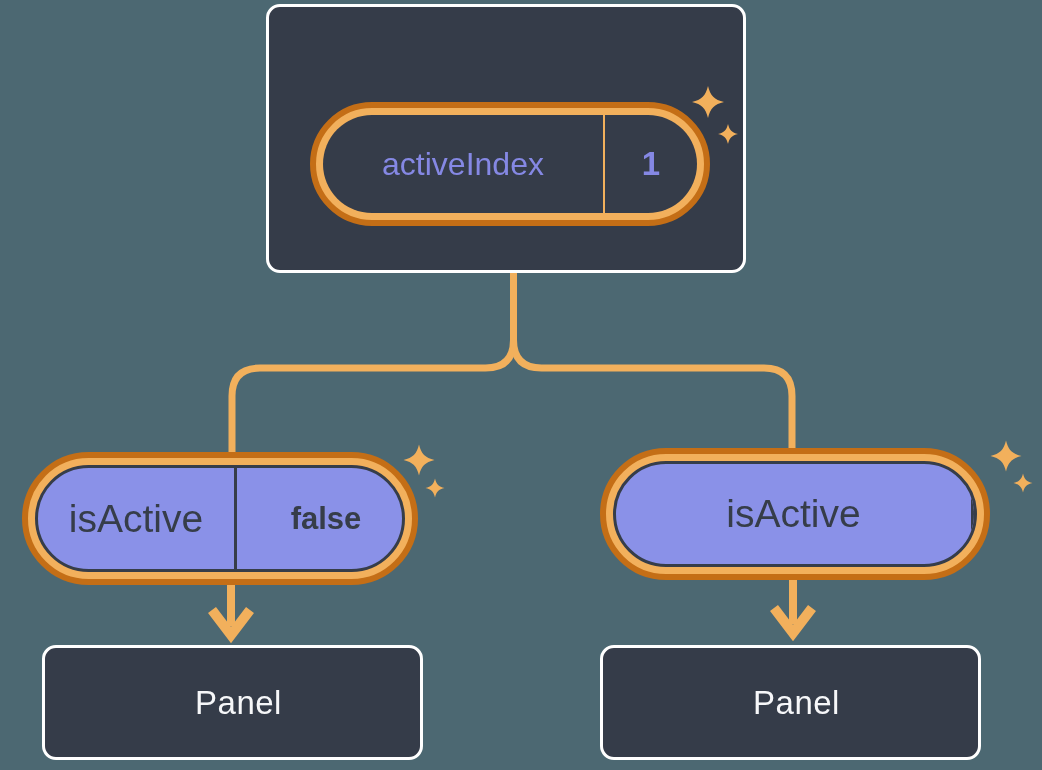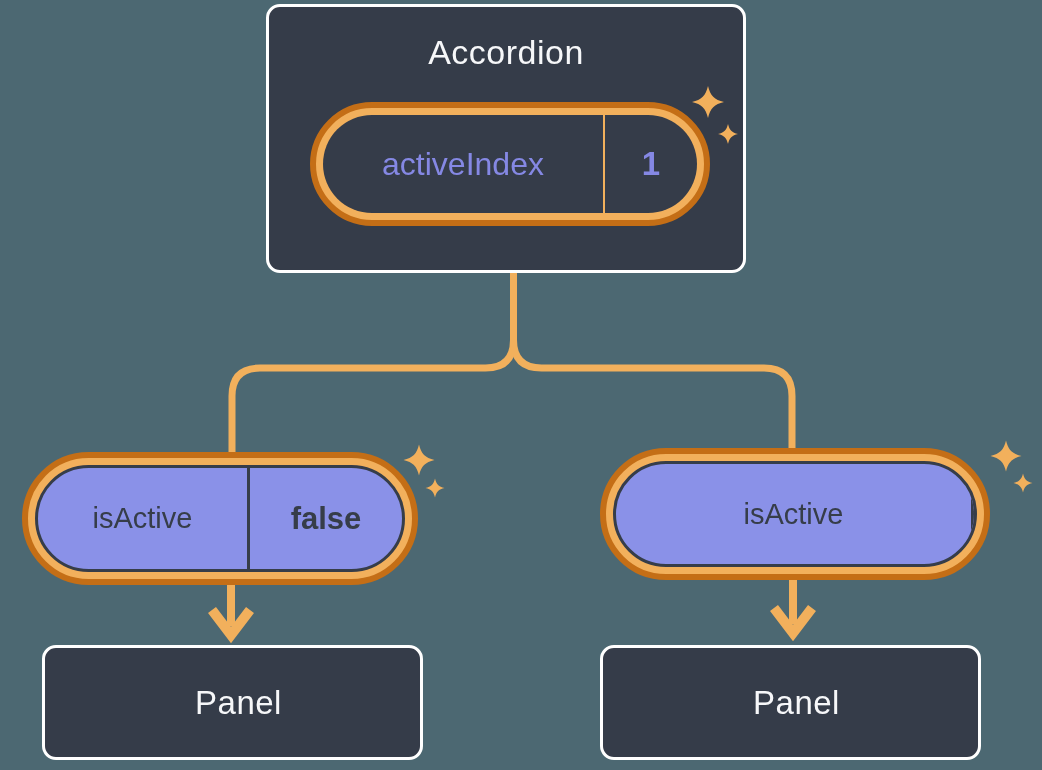--- a/index.html
+++ b/index.html
@@ -48,22 +48,22 @@
     flex:1; border-radius:999px; display:flex; align-items:stretch;
     overflow:hidden; box-sizing:border-box;
   }
   .pill-dark{background:var(--box-dark);}
   .pill-purple{background:var(--purple-fill); border:3px solid var(--dark-text);}
   .pill .name-seg{flex:1; display:flex; align-items:center; justify-content:center;}
   .pill .value-seg{display:flex; align-items:center; justify-content:center;}
   .pill-dark .name-seg{color:var(--purple-text); font-size:32px;}
   .pill-dark .value-seg{width:92px; color:var(--purple-text); font-size:33px; font-weight:700;}
   .pill-dark .divider{width:2px; background:var(--amber);}
-  .pill-purple .name-seg{color:var(--dark-text); font-size:29px;}
-  .pill-purple .value-seg{color:var(--dark-text); font-size:31px; font-weight:700;}
+  .pill-purple .name-seg{color:var(--dark-text); font-size:39px;}
+  .pill-purple .value-seg{color:var(--dark-text); font-size:31px; font-weight:700;padding-left:13px;}
   .pill-purple .divider{width:3px; background:var(--dark-text);}
   .glow-left .value-seg{width:152px;}
   .glow-right .value-seg{width:142px;}
 
   
   .line{fill:none; stroke:var(--amber); stroke-width:7px;}
   .arrow-shaft{fill:none; stroke:var(--amber); stroke-width:8px;}
   .arrow-head{fill:none; stroke:var(--amber); stroke-width:10px; stroke-linejoin:miter;}
   .sparkle{fill:var(--amber);}
 </style>
@@ -75,21 +75,20 @@
   <svg class="layer z1" viewBox="0 0 1042 770">
     <path class="line" d="M513.5 271 V340 Q513.5 368 485.5 368 H260 Q232 368 232 396 V458"></path>
     <path class="line" d="M513.5 271 V340 Q513.5 368 541.5 368 H764 Q792 368 792 396 V454"></path>
     <path class="arrow-shaft" d="M231 580 V626"></path>
     <path class="arrow-head" d="M212 610 L231 635 L250 610"></path>
     <path class="arrow-shaft" d="M793 576 V624"></path>
     <path class="arrow-head" d="M774 608 L793 633 L812 608"></path>
   </svg>
 
   <div class="dark-box accordion-box z2" style="position:absolute">
-    <div class="box-title">Accordion</div>
     <div class="glow glow-state">
       <div class="pill pill-dark">
         <div class="name-seg">activeIndex</div>
         <div class="divider"></div>
         <div class="value-seg">1</div>
       </div>
     </div>
   </div>
 
   <div class="glow glow-left z2" style="position:absolute">

